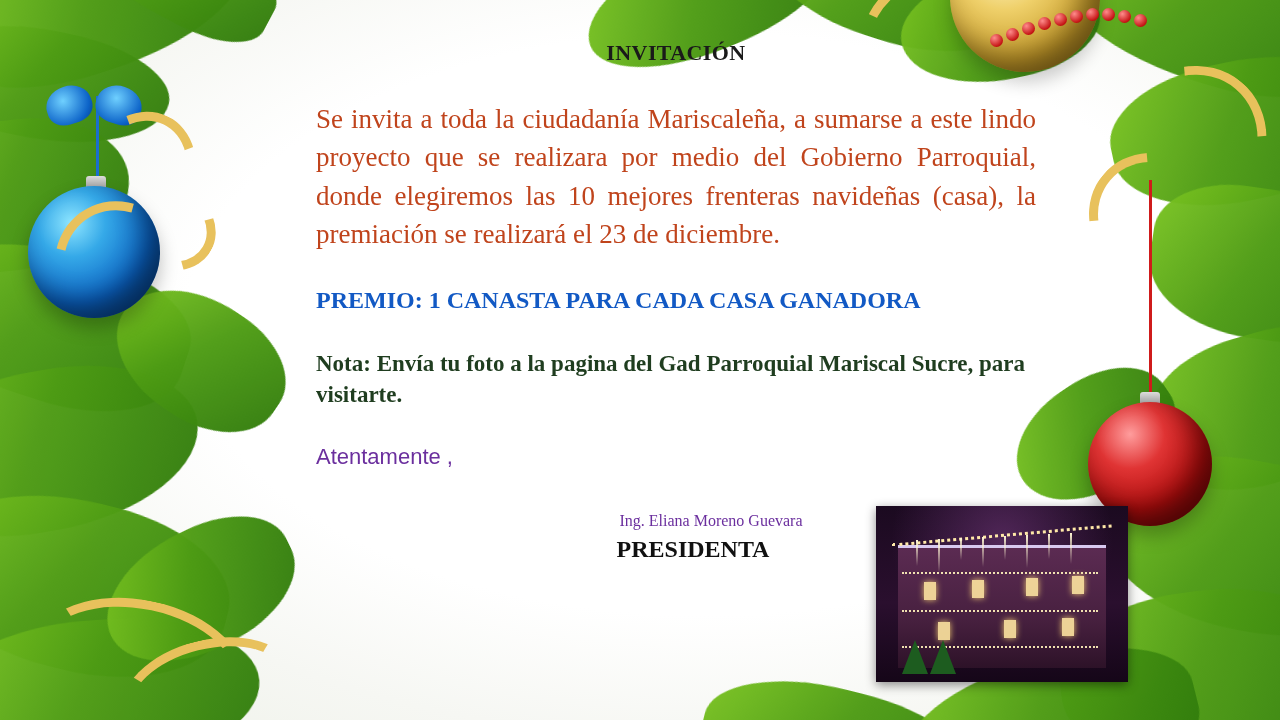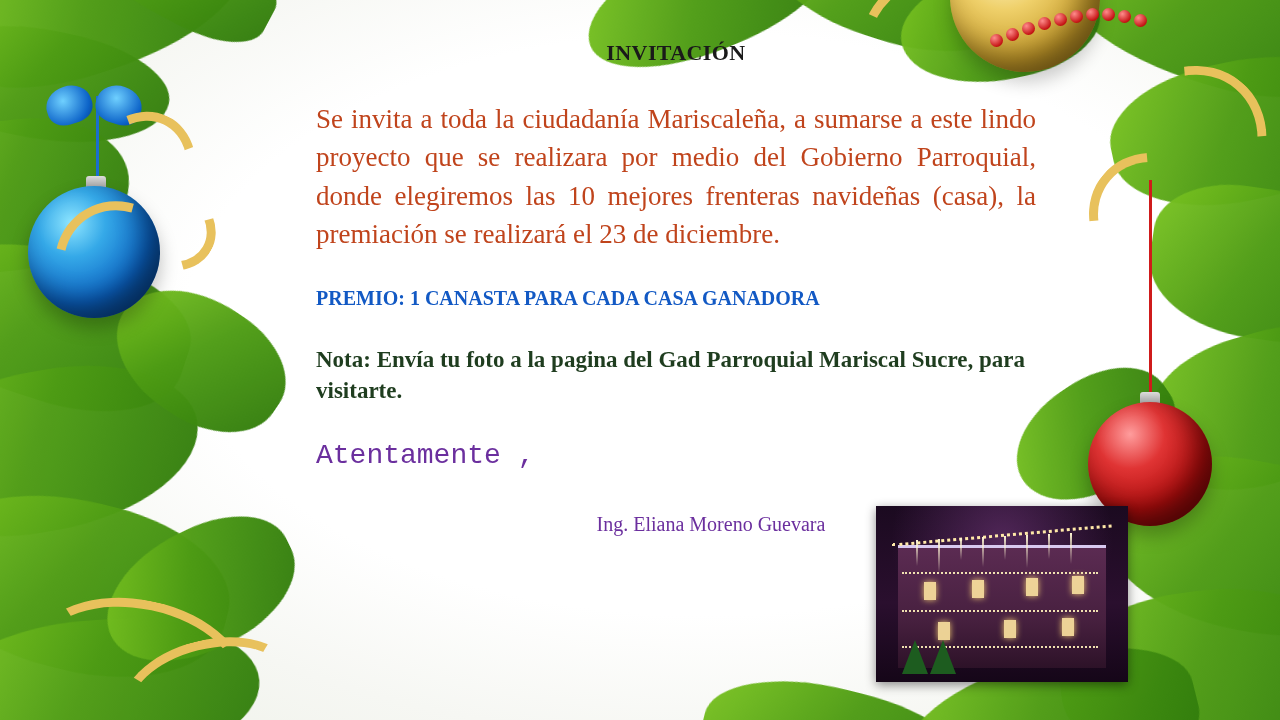--- a/index.html
+++ b/index.html
@@ -142,49 +142,49 @@
     font-size: 27px;
     line-height: 1.42;
     color: #c0441c;
     text-align: justify;
     text-justify: inter-word;
     margin-bottom: 34px;
   }
   .prize {
     font-family: "Liberation Serif", serif;
     font-weight: bold;
-    font-size: 20px;
+    font-size: 24px;
     color: #1259c4;
     margin-bottom: 34px;
   }
   .note {
     font-family: "Liberation Serif", serif;
     font-weight: bold;
     font-size: 23px;
     line-height: 1.35;
     color: #1f3d1f;
     margin-bottom: 34px;
     width: 720px;
   }
   .reminder {
     font-family: "Liberation Serif", serif;
     font-weight: bold;
     font-size: 23px;
     color: #1ea05a;
     margin-bottom: 44px;
   }
   .sincerely {
-    font-family: Liberation Mono, monospace;
-    font-size: 28px;
+    font-family: Liberation Sans, sans-serif;
+    font-size: 22px;
     color: #6b2f9e;
     margin-bottom: 42px;
   }
   .signature {
     font-family: "Liberation Serif", serif;
-    font-size: 20px;
+    font-size: 16px;
     color: #6b2f9e;
     text-align: center;
     padding-left: 70px;
     margin-bottom: 6px;
   }
   .role {
     font-family: "Liberation Serif", serif;
     font-weight: bold;
     font-size: 24px;
     color: #111;
@@ -320,20 +320,21 @@
     <div class="bead" style="left:144px; top:14px;"></div>
   </div>
 
   <div class="content">
     <div class="title">INVITACIÓN</div>
     <div class="para">Se invita a toda la ciudadanía Mariscaleña, a sumarse a este lindo proyecto que se realizara por medio del Gobierno Parroquial, donde elegiremos las 10 mejores frenteras navideñas (casa), la premiación se realizará el 23 de diciembre.</div>
     <div class="prize">PREMIO: 1 CANASTA PARA CADA CASA GANADORA</div>
     <div class="note">Nota: Envía tu foto a la pagina del Gad Parroquial Mariscal Sucre, para visitarte.</div>
     <div class="sincerely">Atentamente ,</div>
     <div class="signature">Ing.  Eliana Moreno Guevara</div>
+    <div class="role">PRESIDENTA</div>
   </div>
 
   <div class="photo">
     <div class="house"></div>
     <div class="roofline"></div>
 
     <div class="lightrow" style="left:26px; top:66px; width:196px;"></div>
     <div class="lightrow" style="left:26px; top:104px; width:196px;"></div>
     <div class="lightrow" style="left:26px; top:140px; width:196px;"></div>
 

